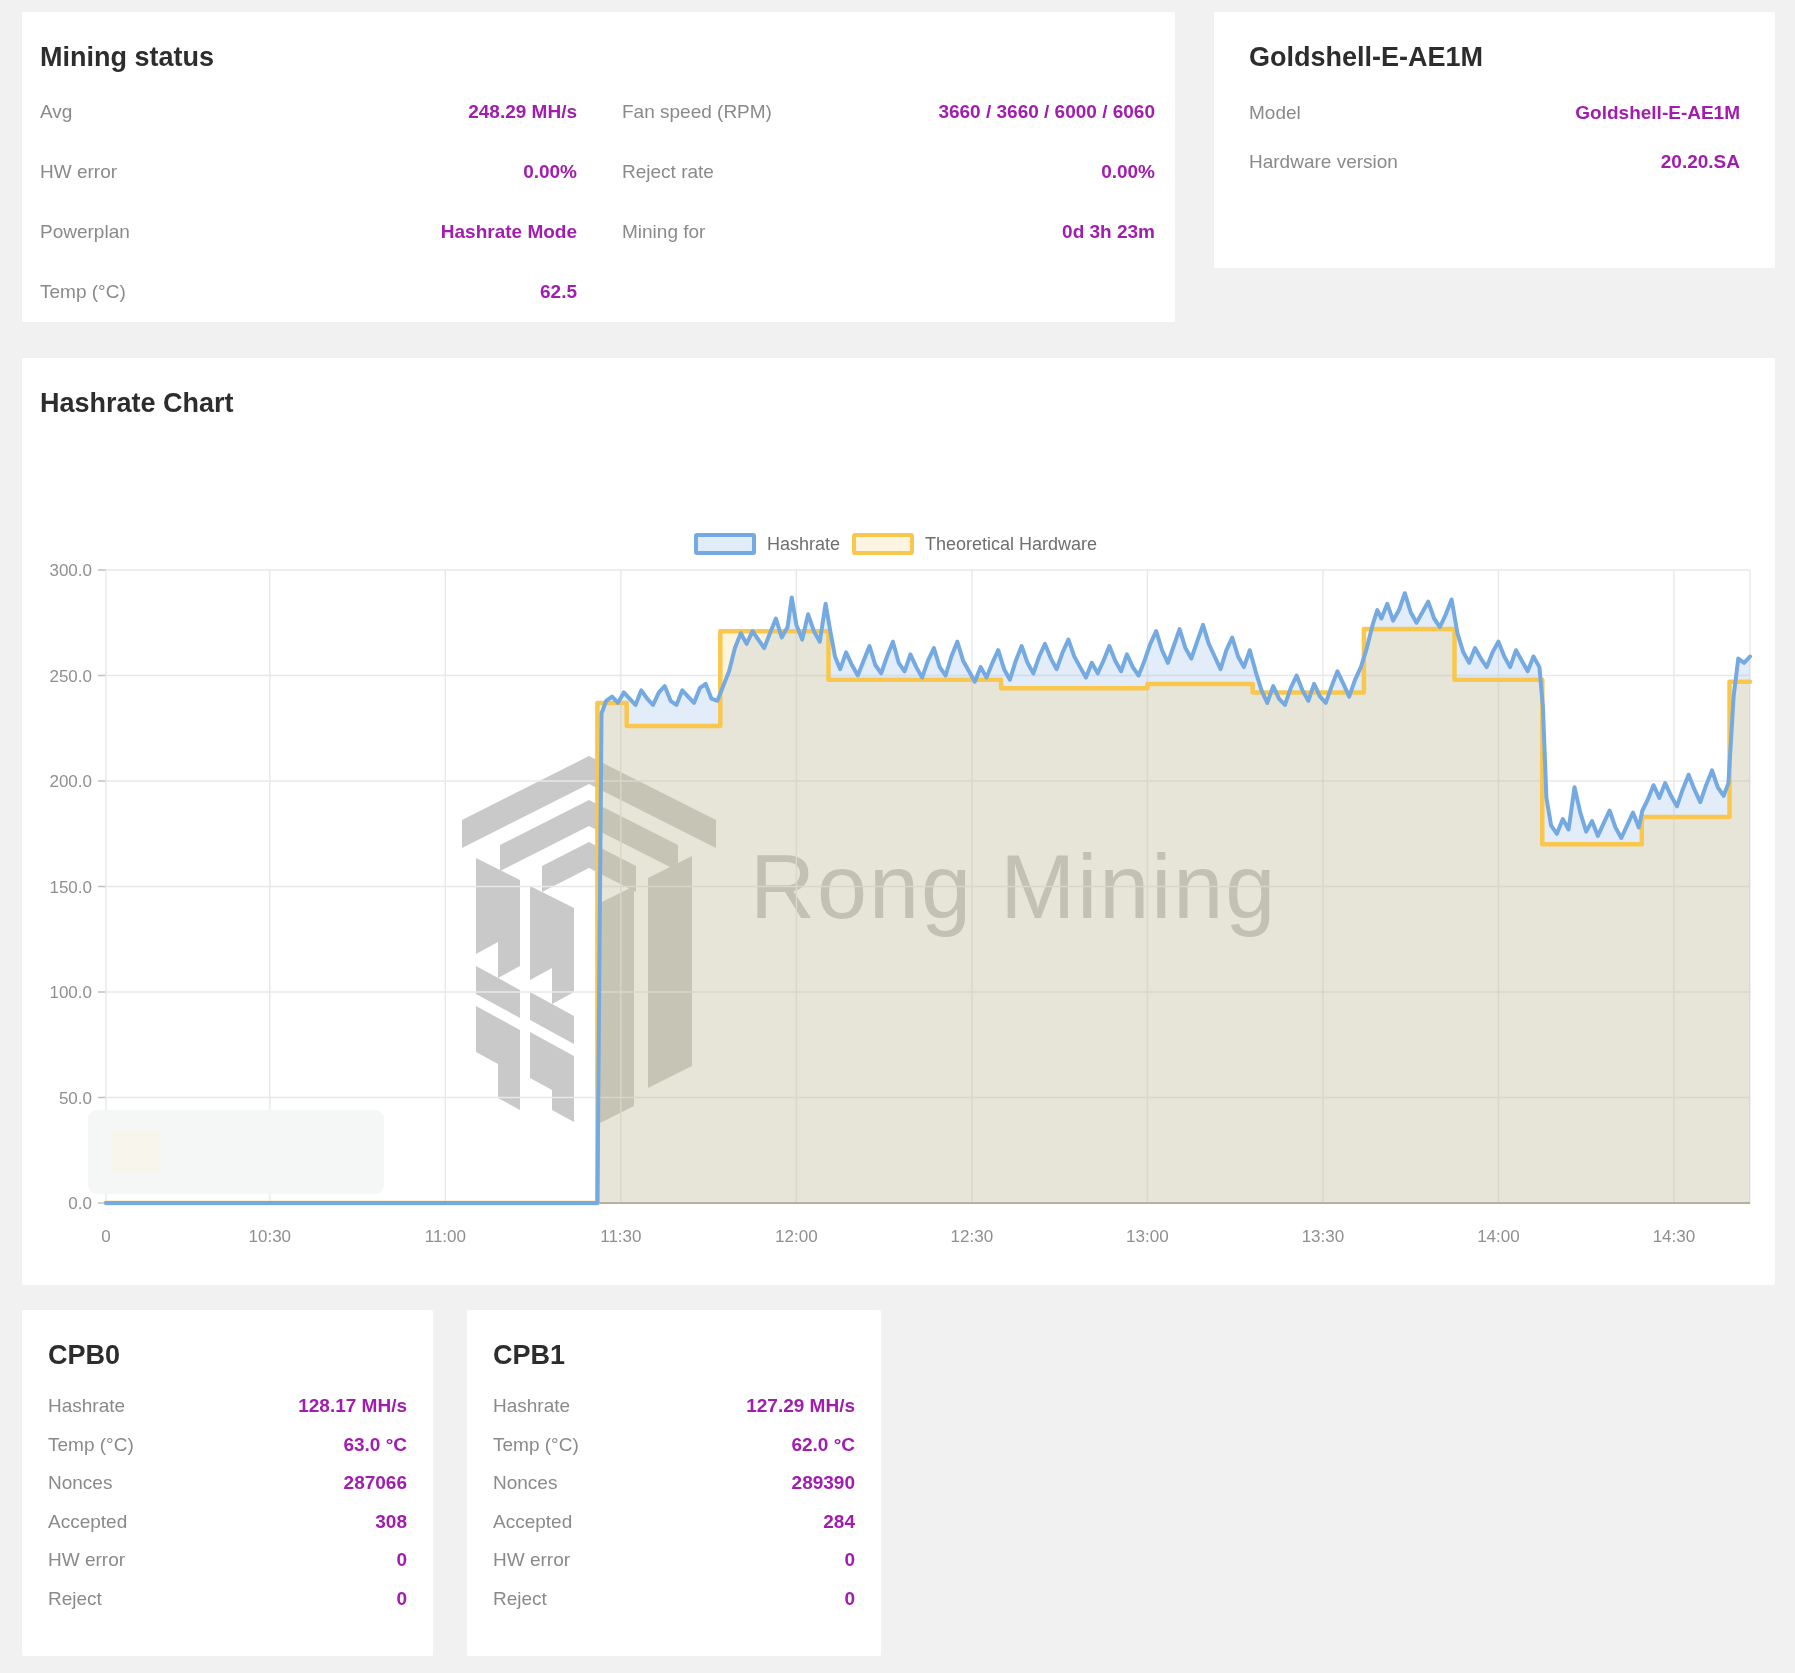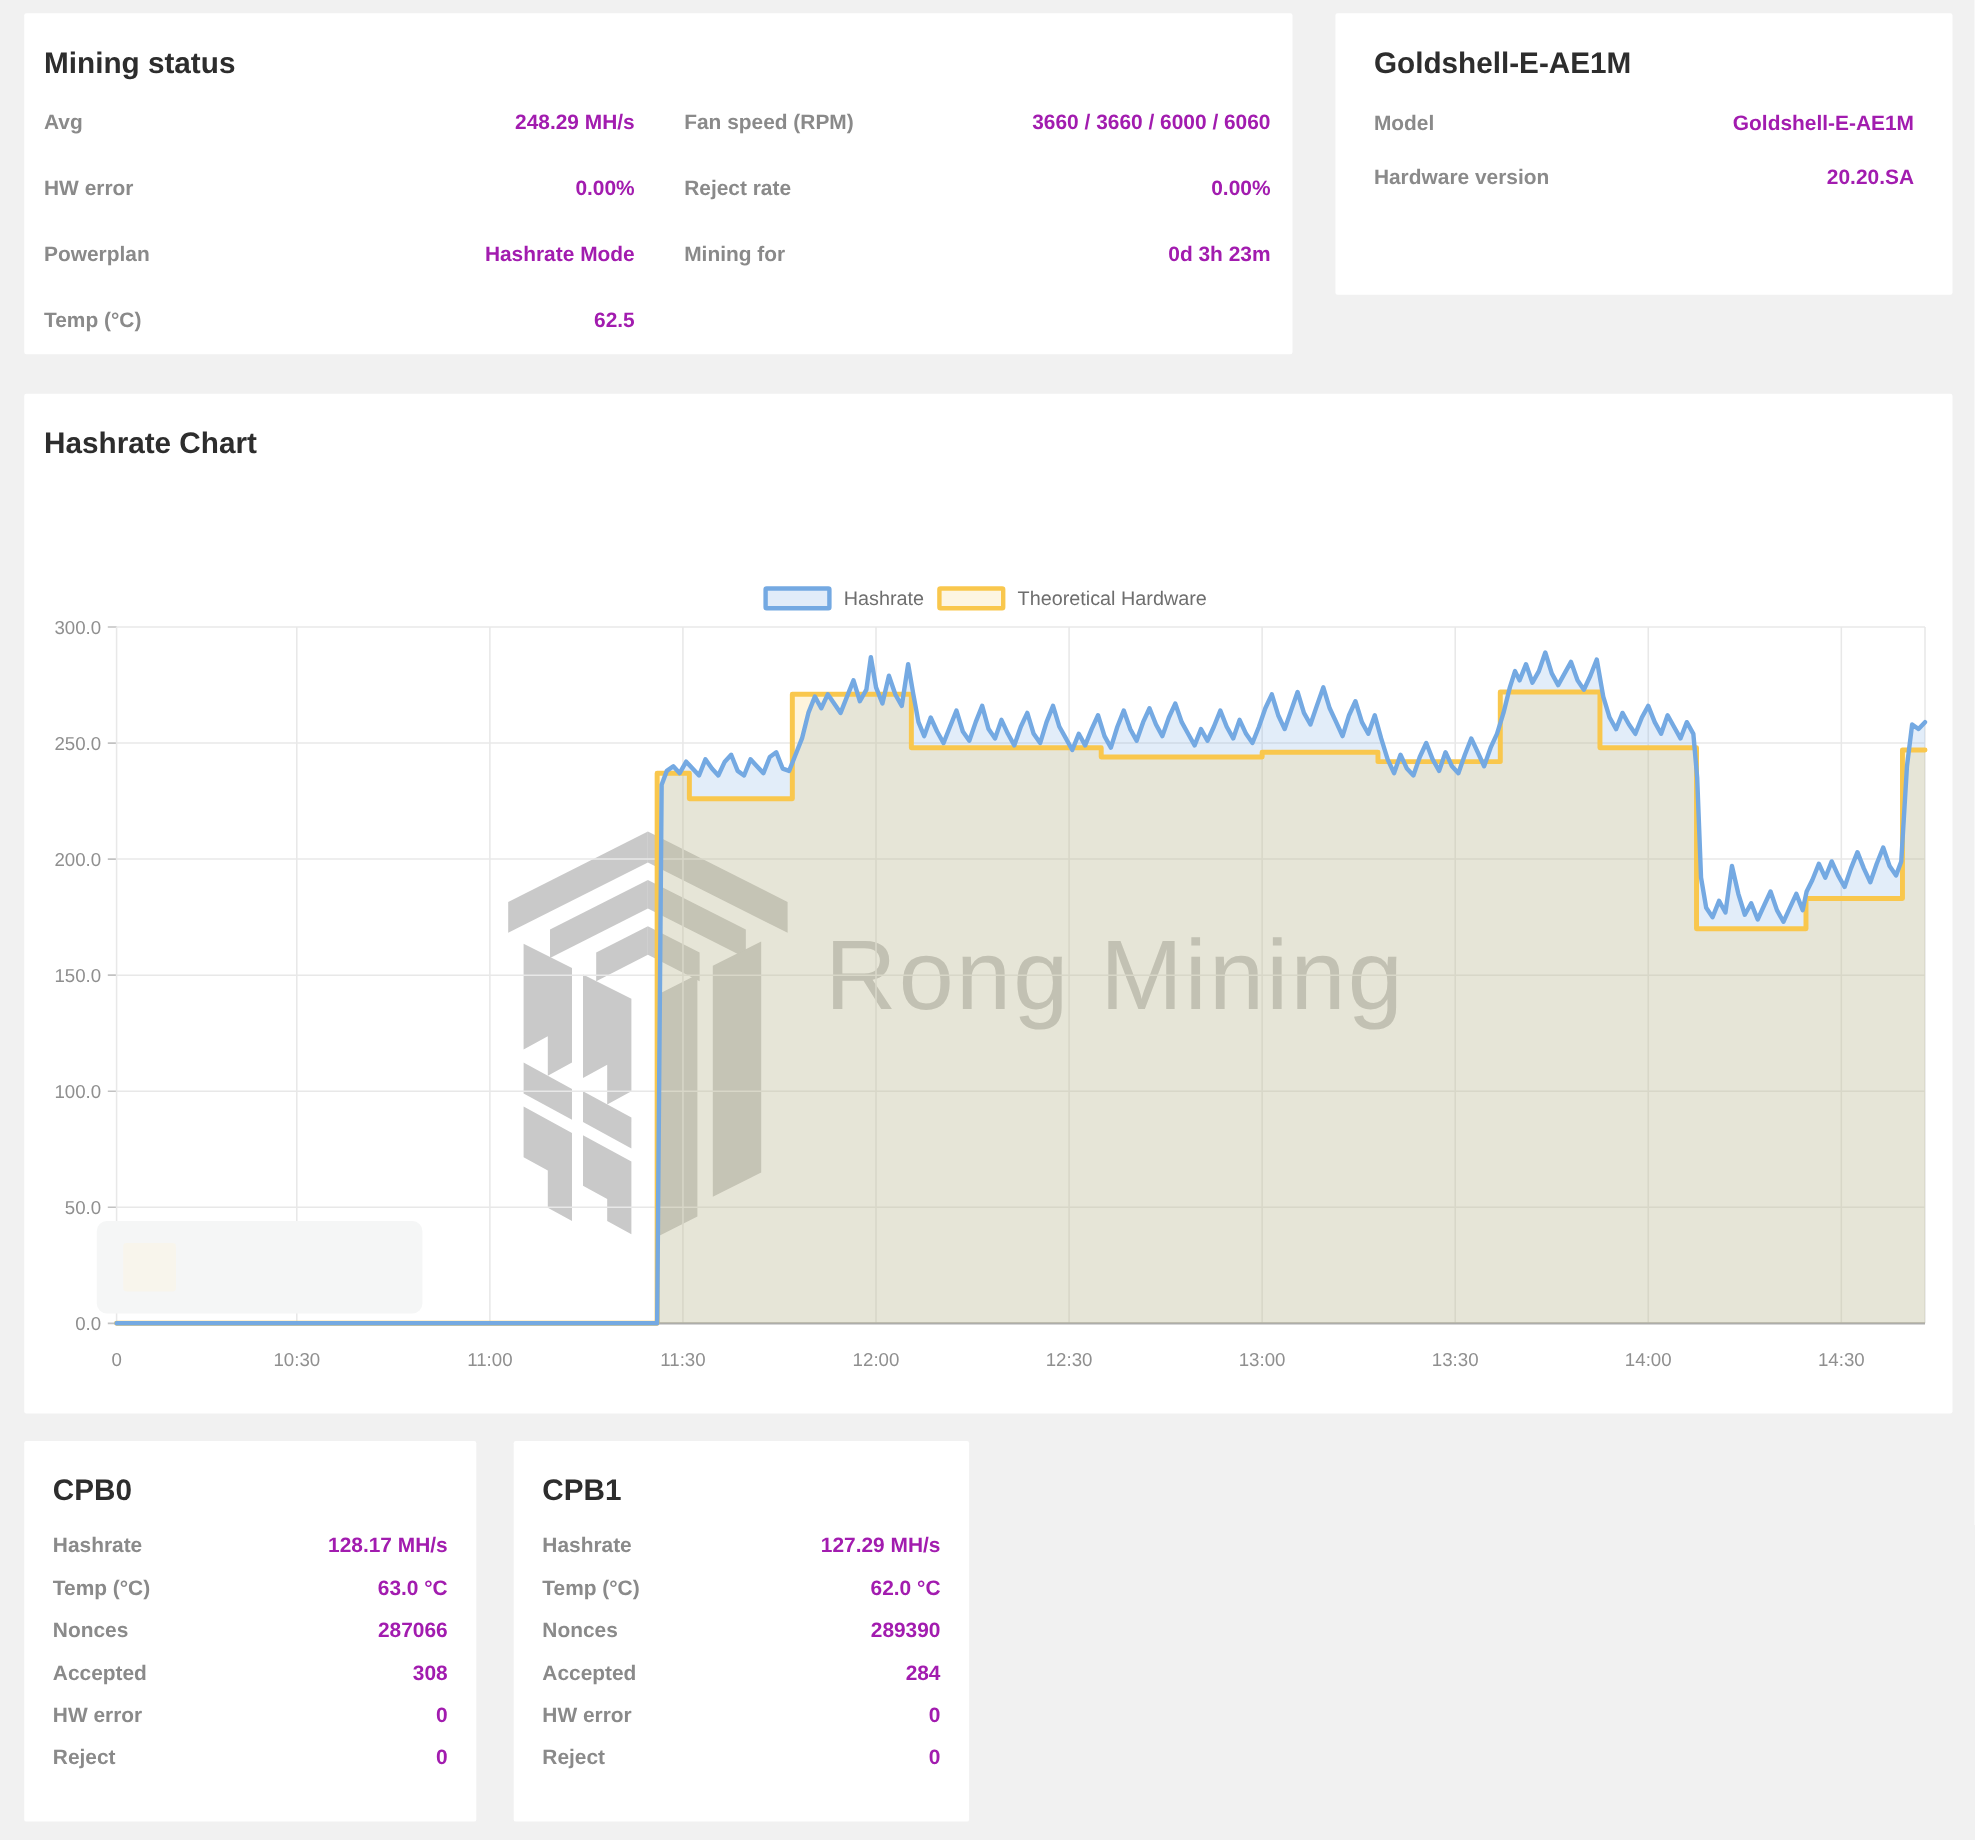--- a/index.html
+++ b/index.html
@@ -8,21 +8,21 @@
     background:#f1f1f1;
     font-family:"Liberation Sans","DejaVu Sans",sans-serif;
     overflow:hidden;position:relative;
   }
   .card{position:absolute;background:#ffffff;border-radius:2px;}
   .card-title{
     font-size:27px;font-weight:700;color:#2d2d2d;
     padding:30px 0 0 0;line-height:30px;
   }
   .kv-row{display:flex;justify-content:space-between;align-items:center;}
-  .kv-label{font-size:19px;color:#8a8a8a;font-weight:bold;}
+  .kv-label{font-size:19px;color:#8a8a8a;}
   .kv-value{font-size:19px;color:#a21caf;font-weight:700;}
 
   
   #mining-card{left:22px;top:12px;width:1153px;height:310px;}
   #mining-card .inner{padding:0 20px 0 18px;}
   #mining-card .cols{display:flex;margin-top:10px;}
   #mining-card .colA{width:537px;margin-right:45px;}
   #mining-card .colB{flex:1;}
   #mining-card .kv-row{height:60px;}
 

